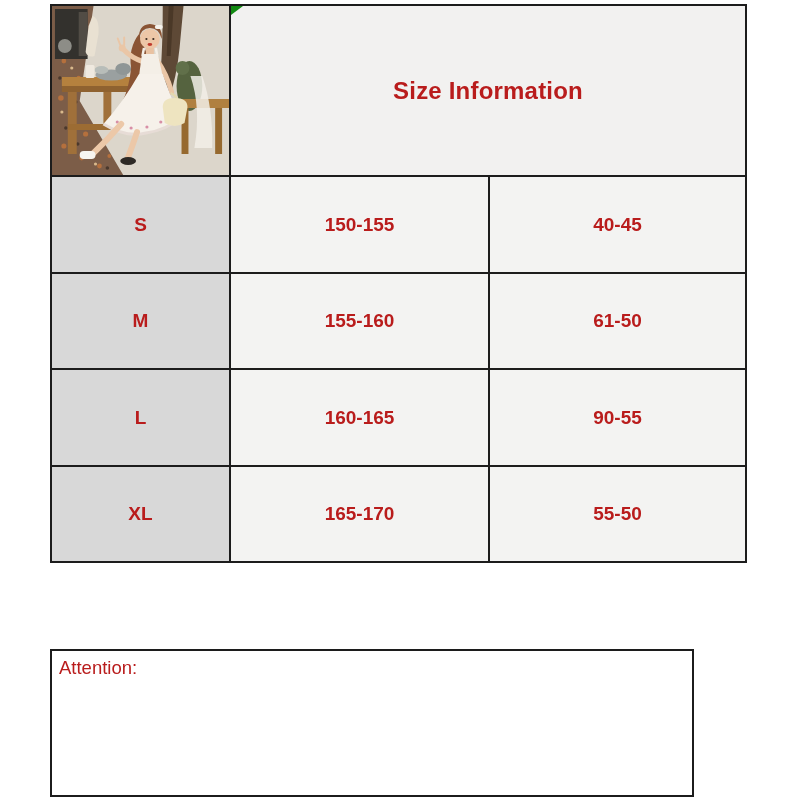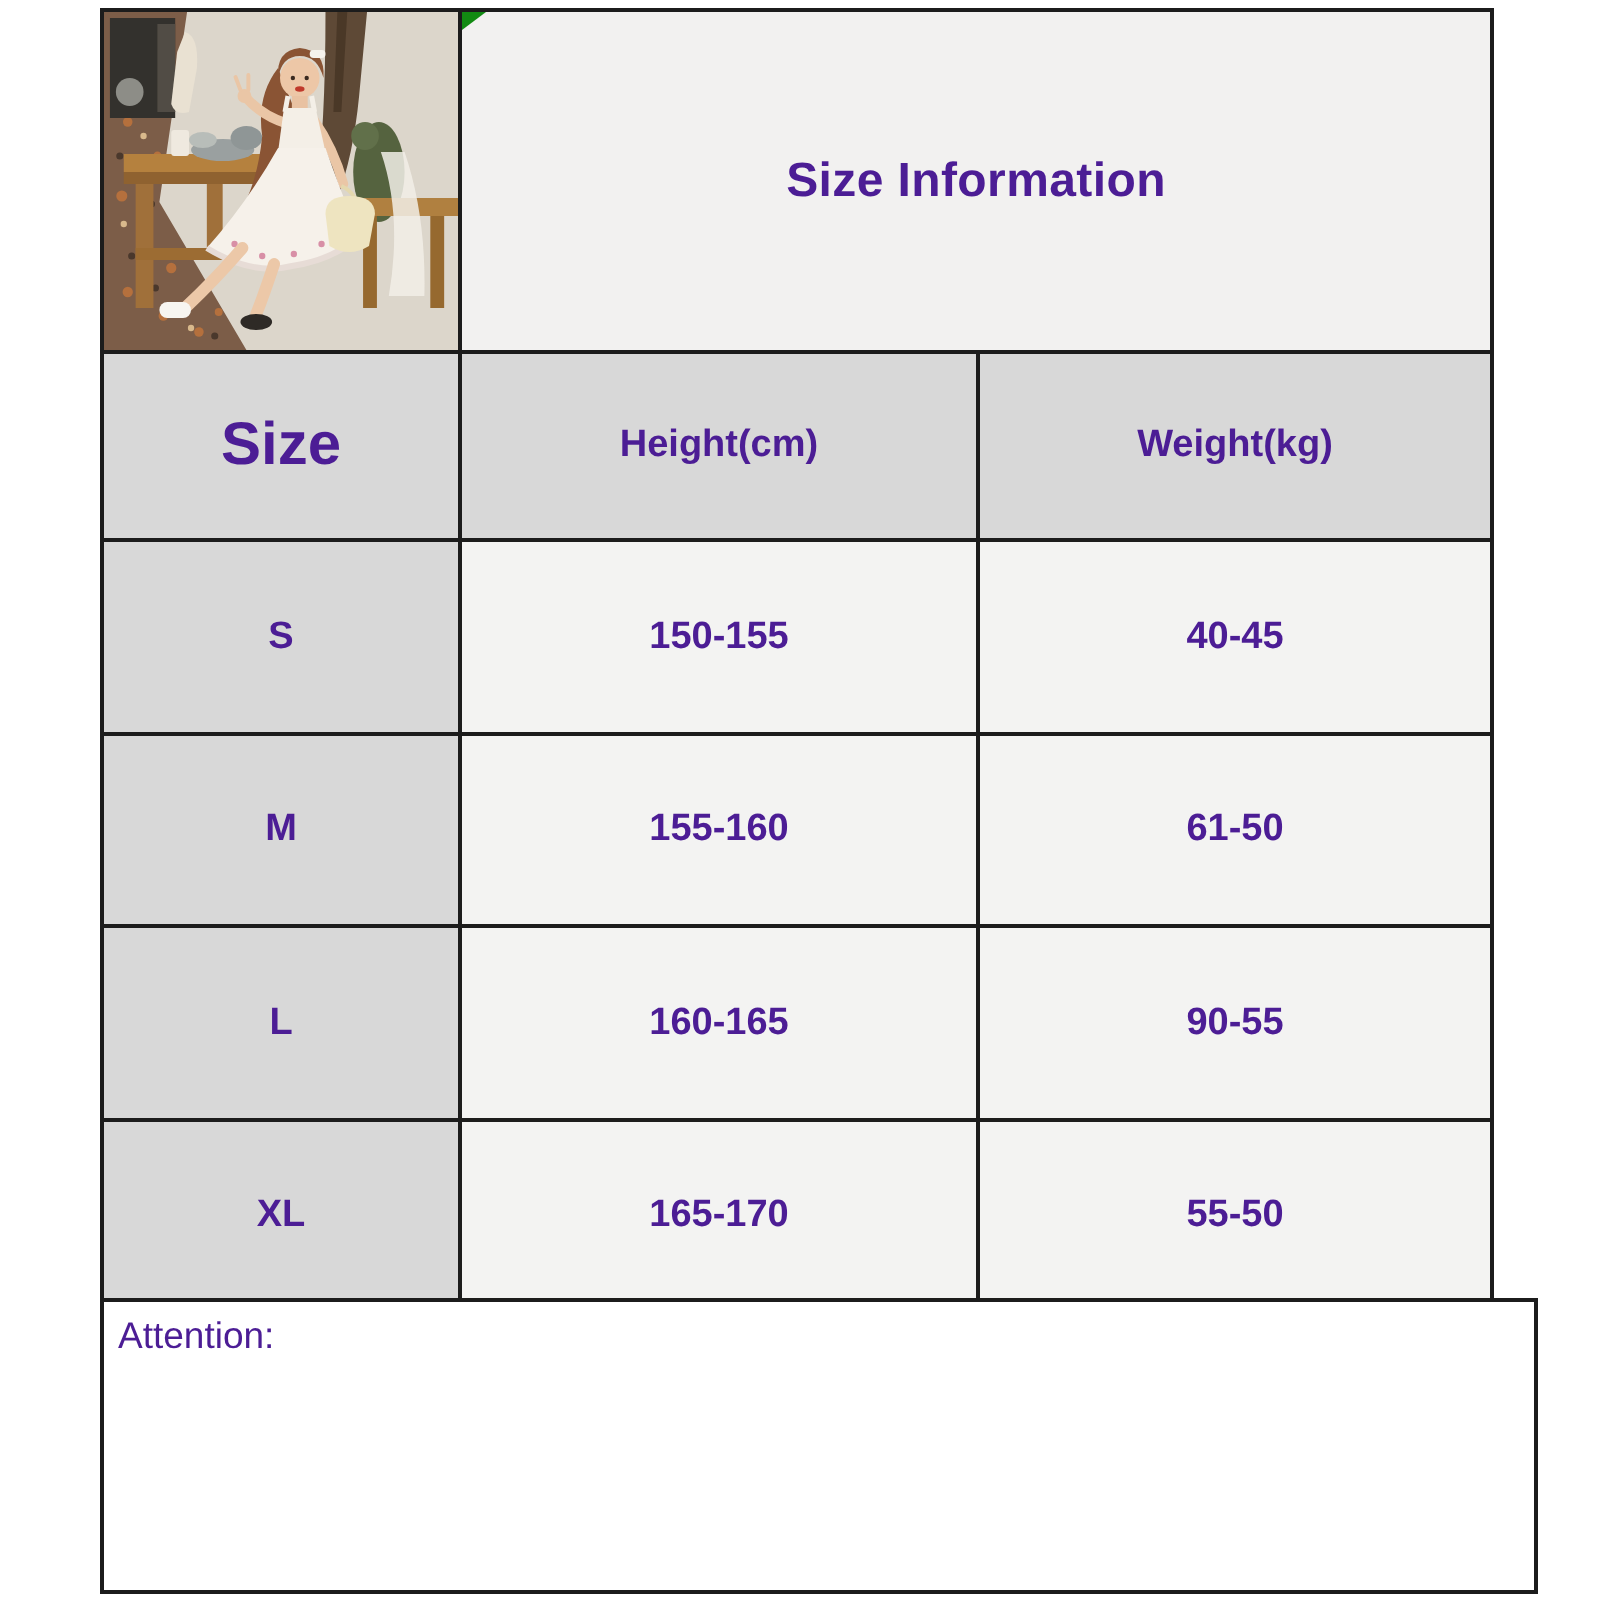--- a/index.html
+++ b/index.html
@@ -2,21 +2,21 @@
 <html><head>
 <meta charset="utf-8">
 <style>
   html, body { margin: 0; padding: 0; background: #ffffff; }
   .stage {
     position: relative;
     width: 800px;
     height: 800px;
     background: #ffffff;
     font-family: "Liberation Sans", sans-serif;
-    color: #4c1d95;
+    color: #b91c1c;
     overflow: hidden;
   }
 
   table.size-table {
     position: absolute;
     left: 50px;
     top: 4px;
     width: 695px;
     border-collapse: collapse;
     table-layout: fixed;
@@ -60,21 +60,21 @@
     font-size: 19px;
     font-weight: bold;
   }
   .row-h1 { height: 97px; }
   .row-h2 { height: 96px; }
 
   .attention-box {
     position: absolute;
     left: 50px;
     top: 649px;
-    width: 719px;
+    width: 644px;
     height: 148px;
     box-sizing: border-box;
     border: 2px solid #1c1c1c;
     background: #ffffff;
     padding: 3px 0 0 7px;
     font-size: 18.5px;
     line-height: 27px;
     white-space: nowrap;
   }
 </style>
@@ -198,25 +198,20 @@
           </svg>
         </td>
         <td class="title-cell" colspan="2">
           <svg class="corner-marker" viewBox="0 0 12 9" aria-hidden="true">
             <polygon points="0,0 12,0 0,9" fill="#128a12"></polygon>
           </svg>
           <span>Size Information</span>
         </td>
       </tr>
 
-      <tr class="head-row">
-        <th class="size-head">Size</th>
-        <th class="col-head">Height(cm)</th>
-        <th class="col-head">Weight(kg)</th>
-      </tr>
 
       <tr class="data-row row-h1">
         <th>S</th>
         <td>150-155</td>
         <td>40-45</td>
       </tr>
       <tr class="data-row row-h2">
         <th>M</th>
         <td>155-160</td>
         <td>61-50</td>

